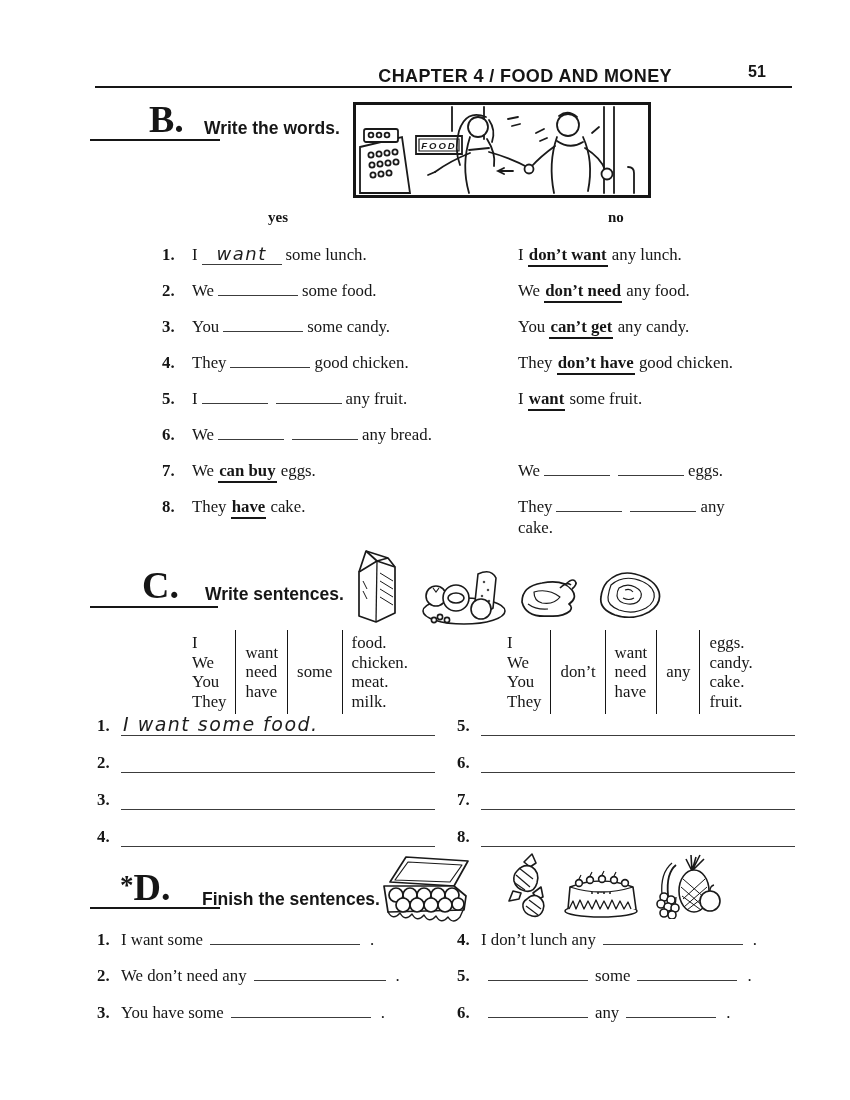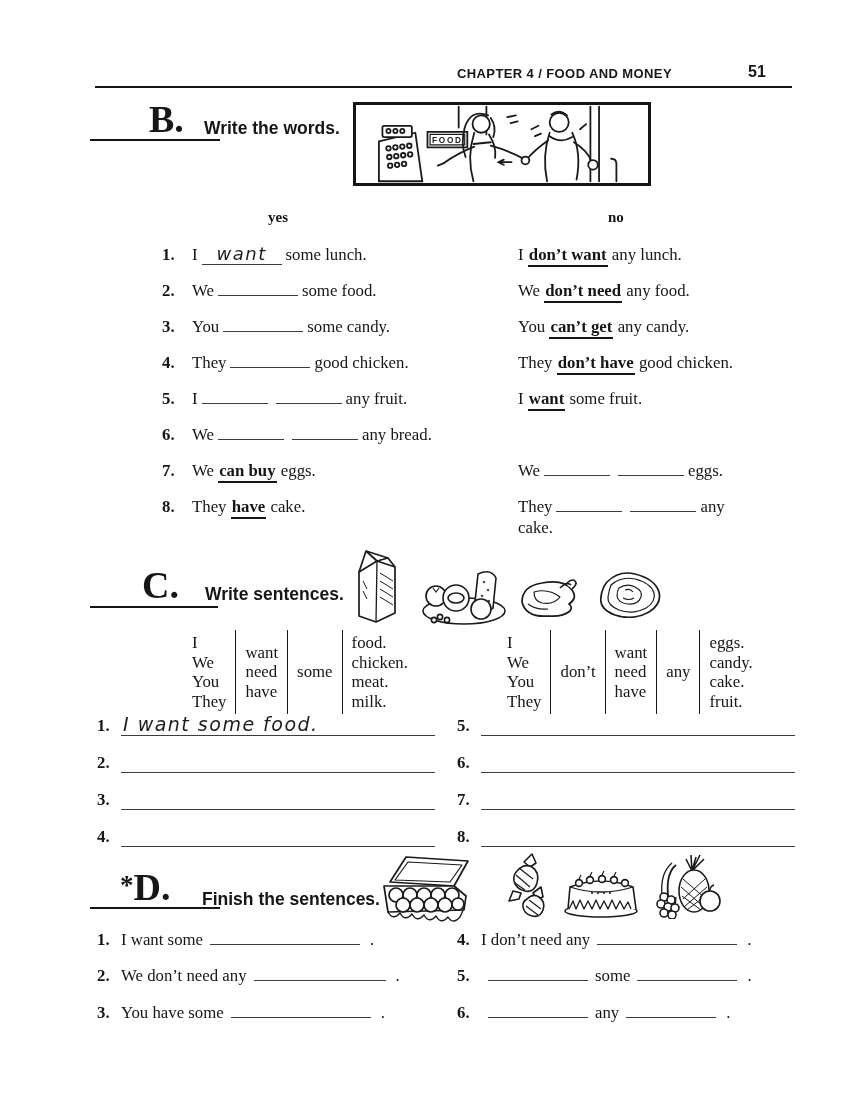--- a/index.html
+++ b/index.html
@@ -7,21 +7,21 @@
   #page {
     position:relative; width:850px; height:1100px; margin:0 auto;
     background:#ffffff; color:#161616;
     font-family:"Liberation Serif", serif; font-size:17px; overflow:hidden;
   }
   .abs { position:absolute; }
 
   
   .chapter-head {
     font-family:"Liberation Sans", sans-serif; font-weight:bold;
-    font-size:13px; letter-spacing:0.4px;
+    font-size:18px; letter-spacing:0.4px;
   }
   .page-num { font-family:"Liberation Sans", sans-serif; font-weight:bold; font-size:16px; }
   .rule { background:#161616; height:2px; }
 
   
   .sec-label { font-family:"Liberation Serif", serif; font-weight:bold; font-size:38px; line-height:1; }
   .sec-label .star { font-size:27px; vertical-align:6px; }
   .sec-instr { font-family:"Liberation Sans", sans-serif; font-weight:bold; font-size:17.5px; }
 
   
@@ -85,21 +85,21 @@
 <div id="page">
 
   <div class="abs chapter-head" style="top:66px; left:0; width:672px; text-align:right;">CHAPTER 4 / FOOD AND MONEY</div>
   <div class="abs page-num" style="top:63px; left:748px;">51</div>
   <div class="abs rule" style="top:86px; left:95px; width:697px;"></div>
 
   <div class="abs rule" style="top:139px; left:90px; width:130px;"></div>
   <div class="abs sec-label" style="top:100px; left:149px;">B.</div>
   <div class="abs sec-instr" style="top:118px; left:204px;">Write the words.</div>
 
-  <div class="abs frame illo" style="top:102px; left:353px; width:298px; height:84px;">
+  <div class="abs frame illo" style="top:102px; left:353px; width:298px; height:96px;font-style:italic;">
     <svg viewBox="0 0 292 90">
       <g stroke="#1a1a1a" stroke-width="1.8" fill="none" stroke-linecap="round">
         <line x1="96" y1="2" x2="96" y2="26"></line>
         <line x1="128" y1="2" x2="128" y2="34"></line>
         <line x1="248" y1="2" x2="248" y2="88"></line>
         <line x1="258" y1="2" x2="258" y2="88"></line>
         <path d="M272,62 q6,0 6,6 v20"></path>
         <polygon points="4,42 46,32 54,88 4,88" fill="#fff"></polygon>
         <rect x="8" y="24" width="34" height="13" rx="2" fill="#fff"></rect>
         <circle cx="15" cy="30" r="2.4"></circle>
@@ -492,21 +492,21 @@
       <span class="num">3.</span>
       <span>You have some</span>
       <span class="d-blank w140"></span>
       <span class="dot">.</span>
     </div>
   </div>
 
   <div class="abs" style="top:929px; left:457px; width:348px;">
     <div class="d-row">
       <span class="num">4.</span>
-      <span>I don’t need any</span>
+      <span>I don’t lunch any</span>
       <span class="d-blank w140"></span>
       <span class="dot">.</span>
     </div>
     <div class="d-row">
       <span class="num">5.</span>
       <span class="d-blank w100"></span>
       <span>some</span>
       <span class="d-blank w100"></span>
       <span class="dot">.</span>
     </div>

